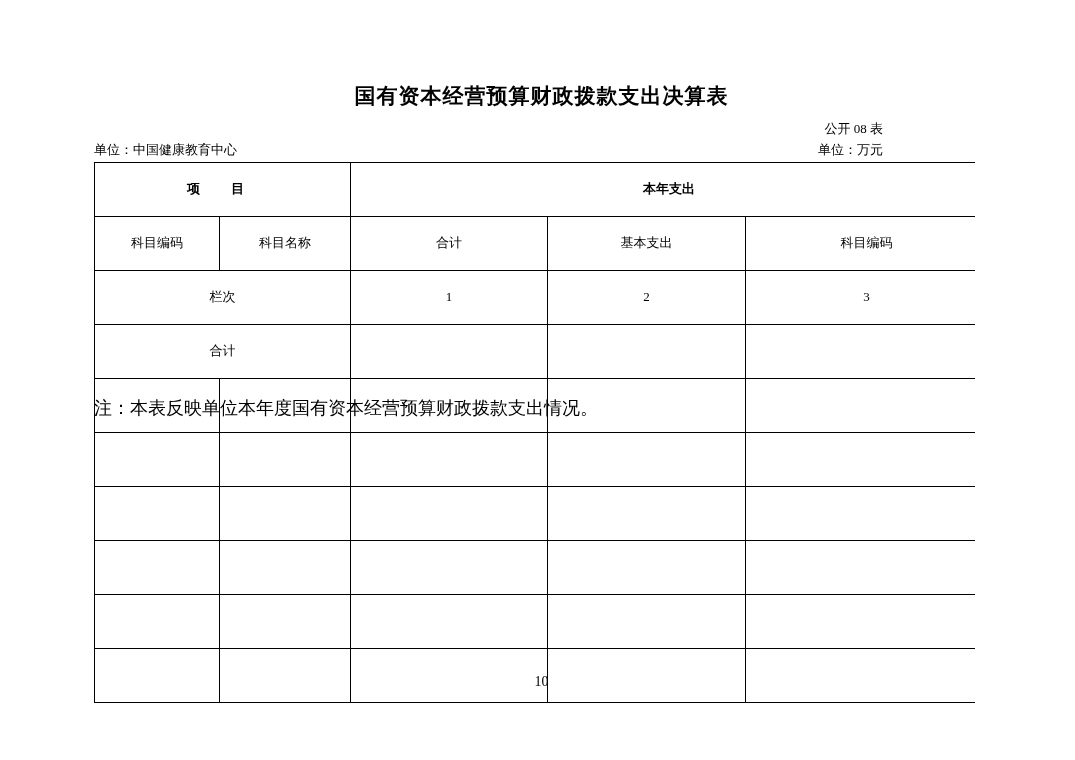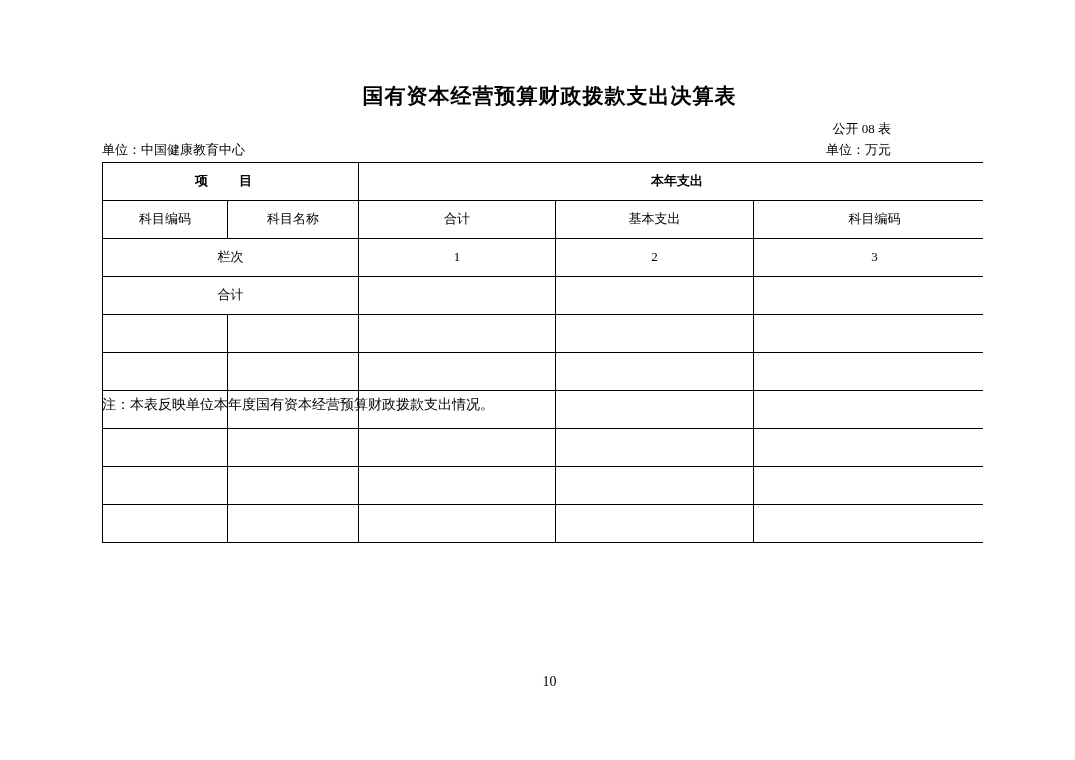--- a/index.html
+++ b/index.html
@@ -9,21 +9,21 @@
   }
   body {
     width: 1075px;
     height: 760px;
     position: relative;
     font-family: "Liberation Serif", "DejaVu Serif", serif;
     color: #000000;
   }
   .page {
     position: absolute;
-    top: 0; left: 12px;
+    top: 0; left: 4px;
     width: 971px;
     height: 760px;
     overflow: hidden;
   }
   .title {
     position: absolute;
     top: 82px;
     left: 0;
     width: 1075px;
     text-align: center;
@@ -59,39 +59,39 @@
     width: 893px;
     border-collapse: collapse;
     table-layout: fixed;
   }
   table.main td {
     border: 1px solid #000000;
     height: 21px;
     font-size: 13px;
     text-align: center;
     vertical-align: middle;
-    padding: 8px;
+    padding: 16px;
     line-height: 1.4;
   }
   td.head {
     font-weight: bold;
     height: 26px;
   }
   td.subhead {
     font-weight: normal;
     height: 30px;
   }
   td.rowlabel {
     height: 22px;
   }
   .note {
     position: absolute;
     top: 396px;
     left: 90px;
-    font-size: 14px;
+    font-size: 18px;
   }
   .pagenum {
     position: absolute;
     top: 674px;
     left: 0;
     width: 1075px;
     text-align: center;
     font-size: 14px;
   }
   .spacer-wide { letter-spacing: 14px; }

